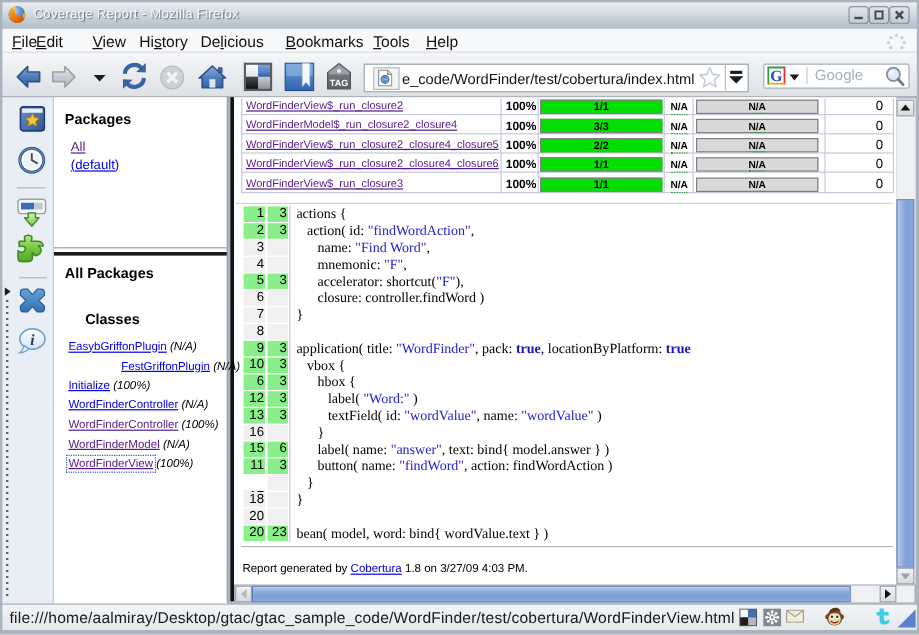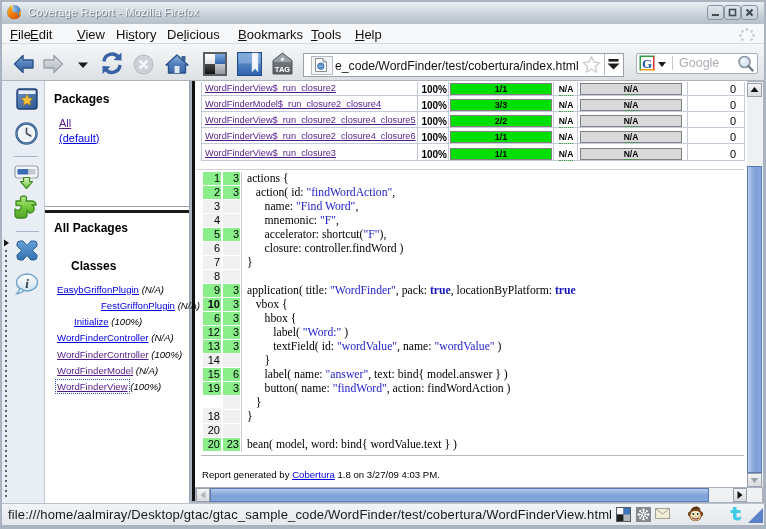--- a/index.html
+++ b/index.html
@@ -358,21 +358,21 @@
 
 <div class="phead" style="left:54px;top:92px;">Packages</div>
 <a class="plink purple" style="left:59px;top:117px;">All</a>
 <a class="plink blue" style="left:59px;top:131.5px;">(default)</a>
 <div class="abs" style="left:45px;top:206px;width:144px;height:1px;background:#9aa4ae;"></div>
 <div class="abs" style="left:45px;top:210px;width:144px;height:2.5px;background:#1a1a1a;"></div>
 <div class="phead" style="left:54px;top:221px;">All Packages</div>
 <div class="phead" style="left:71px;top:259px;">Classes</div>
 <div class="clink blue" style="left:57px;top:283.5px;"><span class="nm">EasybGriffonPlugin</span> <span class="pct">(N/A)</span></div>
 <div class="clink blue" style="left:57px;top:299.8px;margin-left:44px;"><span class="nm">FestGriffonPlugin</span> <span class="pct">(N/A)</span></div>
-<div class="clink blue" style="left:74px;top:316.1px;text-align:center;"><span class="nm">Initialize</span> <span class="pct">(100%)</span></div>
+<div class="clink blue" style="left:57px;top:316.1px;text-align:center;"><span class="nm">Initialize</span> <span class="pct">(100%)</span></div>
 <div class="clink blue" style="left:57px;top:332.4px;"><span class="nm">WordFinderController</span> <span class="pct">(N/A)</span></div>
 <div class="clink purple" style="left:57px;top:348.7px;"><span class="nm">WordFinderController</span> <span class="pct">(100%)</span></div>
 <div class="clink purple" style="left:57px;top:365px;"><span class="nm">WordFinderModel</span> <span class="pct">(N/A)</span></div>
 <div class="clink purple" id="focuslink" style="left:57px;top:381.3px;"><span class="nm">WordFinderView</span> <span class="pct">(100%)</span></div>
 
 <div id="mtable" class="abs">
 <div class="trow" style="top:81px;height:14px;"></div>
 <div class="trow" style="top:96px;height:15px;"></div>
 <div class="trow" style="top:112px;height:15px;"></div>
 <div class="trow" style="top:128px;height:15px;"></div>
@@ -438,39 +438,39 @@
     <div class="lcnt ncov" style="top:242px;"></div>
     <div class="code" style="top:242px;">      closure: controller.findWord )</div>
 <div class="lnum ncov" style="top:256px;">7</div>
     <div class="lcnt ncov" style="top:256px;"></div>
     <div class="code" style="top:256px;">}</div>
 <div class="lnum ncov" style="top:270px;">8</div>
     <div class="lcnt ncov" style="top:270px;"></div>
 <div class="lnum cov" style="top:284px;">9</div>
     <div class="lcnt cov" style="top:284px;">3</div>
     <div class="code" style="top:284px;">application( title: <span class="s">"WordFinder"</span>, pack: <span class="k">true</span>, locationByPlatform: <span class="k">true</span></div>
-<div class="lnum cov" style="top:298px;font-weight:bold;">10</div>
+<div class="lnum cov" style="top:298px;">10</div>
     <div class="lcnt cov" style="top:298px;">3</div>
     <div class="code" style="top:298px;">   vbox {</div>
 <div class="lnum cov" style="top:312px;">6</div>
     <div class="lcnt cov" style="top:312px;">3</div>
     <div class="code" style="top:312px;">      hbox {</div>
 <div class="lnum cov" style="top:326px;">12</div>
     <div class="lcnt cov" style="top:326px;">3</div>
     <div class="code" style="top:326px;">         label( <span class="s">"Word:"</span> )</div>
 <div class="lnum cov" style="top:340px;">13</div>
     <div class="lcnt cov" style="top:340px;">3</div>
     <div class="code" style="top:340px;">         textField( id: <span class="s">"wordValue"</span>, name: <span class="s">"wordValue"</span> )</div>
-<div class="lnum ncov" style="top:354px;">14</div>
+<div class="lnum ncov" style="top:354px;">16</div>
     <div class="lcnt ncov" style="top:354px;"></div>
     <div class="code" style="top:354px;">      }</div>
 <div class="lnum cov" style="top:368px;">15</div>
     <div class="lcnt cov" style="top:368px;">6</div>
     <div class="code" style="top:368px;">      label( name: <span class="s">"answer"</span>, text: bind{ model.answer } )</div>
-<div class="lnum cov" style="top:382px;">19</div>
+<div class="lnum cov" style="top:382px;">11</div>
     <div class="lcnt cov" style="top:382px;">3</div>
     <div class="code" style="top:382px;">      button( name: <span class="s">"findWord"</span>, action: findWordAction )</div>
 <div class="lnum ncov" style="top:408px;text-align:right;">17</div>
     <div class="lcnt ncov" style="top:396px;"></div>
     <div class="code" style="top:396px;">   }</div>
 <div class="lnum ncov" style="top:410px;">18</div>
     <div class="lcnt ncov" style="top:410px;"></div>
     <div class="code" style="top:410px;">}</div>
 <div class="lnum ncov" style="top:424px;">20</div>
     <div class="lcnt ncov" style="top:424px;"></div>

